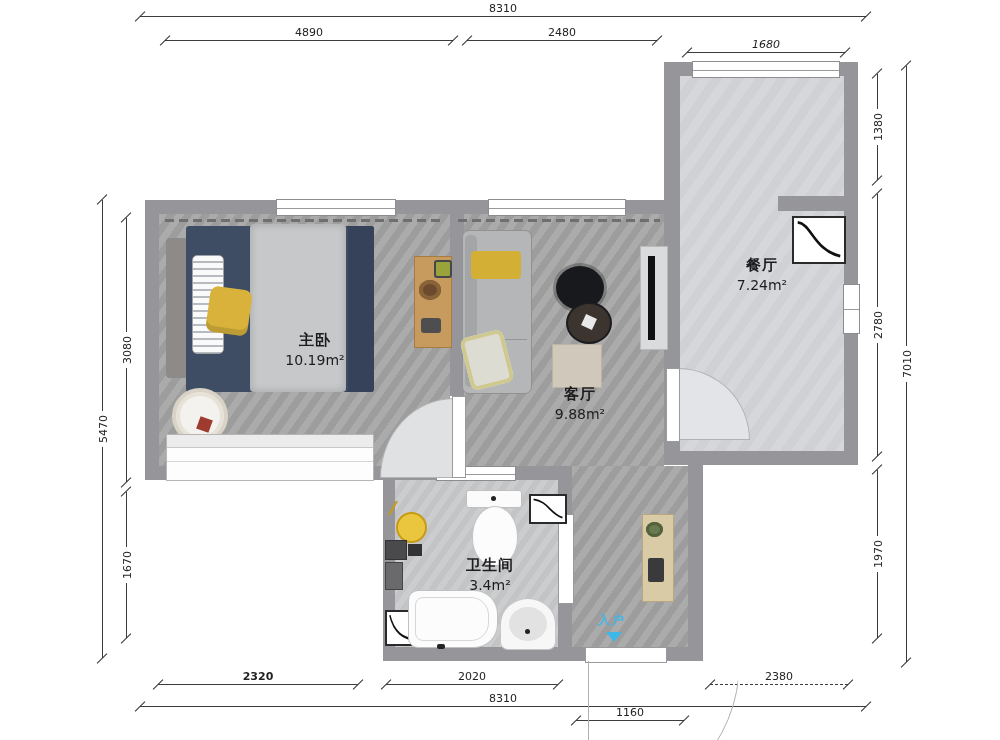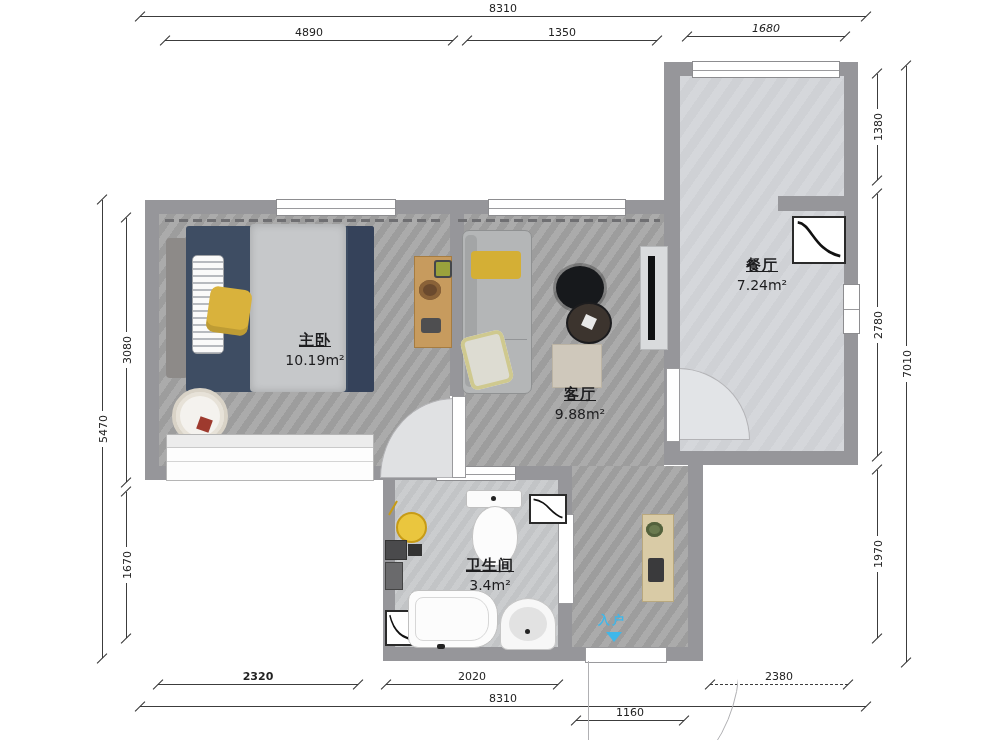--- a/index.html
+++ b/index.html
@@ -30,21 +30,21 @@
       background-image:repeating-linear-gradient(125deg, rgba(255,255,255,.05) 0 6px, rgba(0,0,0,.03) 6px 12px);}
   .window{position:absolute;background:#fff;border:1px solid #8d8d90;}
   .window::after{content:"";position:absolute;left:0;right:0;top:50%;border-top:1px solid #9a9a9d;}
   .rail{position:absolute;height:3px;
       background:repeating-linear-gradient(90deg,#6f6f72 0 9px,transparent 9px 14px);}
   .door-leaf{position:absolute;background:#fff;border:1px solid #9a9a9d;}
   .door-arc{position:absolute;background:#e0e1e3;border:1px solid #b3b3b6;}
   
   .f{position:absolute;}
   .room-label{position:absolute;text-align:center;color:#1d1d1f;}
-  .room-label .room-name{font-size:15px;font-weight:700;letter-spacing:1px;text-decoration:underline;}
+  .room-label .room-name{font-size:15px;font-weight:700;letter-spacing:1px;}
   .room-label .room-area{font-size:14px;margin-top:2px;}
   .entry-label{position:absolute;font-size:12px;font-weight:700;color:#3eb7ea;letter-spacing:2px;}
   .entry-tri{position:absolute;width:0;height:0;border-left:8px solid transparent;
       border-right:8px solid transparent;border-top:10px solid #3eb7ea;}
   .fixture{position:absolute;background:#fff;border:2px solid #2a2a2a;}
   .fixture svg{display:block;width:100%;height:100%;}
 </style>
 </head>
 <body>
 
@@ -54,23 +54,23 @@
   <span class="dim-label">8310</span>
 </div>
 <div class="dim-h" style="left:165px;top:40px;width:288px;">
   <span class="tick start"></span>
     <span class="tick end"></span>
   <span class="dim-label">4890</span>
 </div>
 <div class="dim-h" style="left:467px;top:40px;width:190px;">
   <span class="tick start"></span>
     <span class="tick end"></span>
-  <span class="dim-label">1350</span>
-</div>
-<div class="dim-h" style="left:687px;top:36px;width:158px;font-style:italic;">
+  <span class="dim-label">2480</span>
+</div>
+<div class="dim-h" style="left:687px;top:52px;width:158px;font-style:italic;">
   <span class="tick start"></span>
     <span class="tick end"></span>
   <span class="dim-label">1680</span>
 </div>
 
 <div class="dim-h" style="left:158px;top:684px;width:200px;font-weight:bold;">
   <span class="tick start"></span>
     <span class="tick end"></span>
   <span class="dim-label">2320</span>
 </div>

